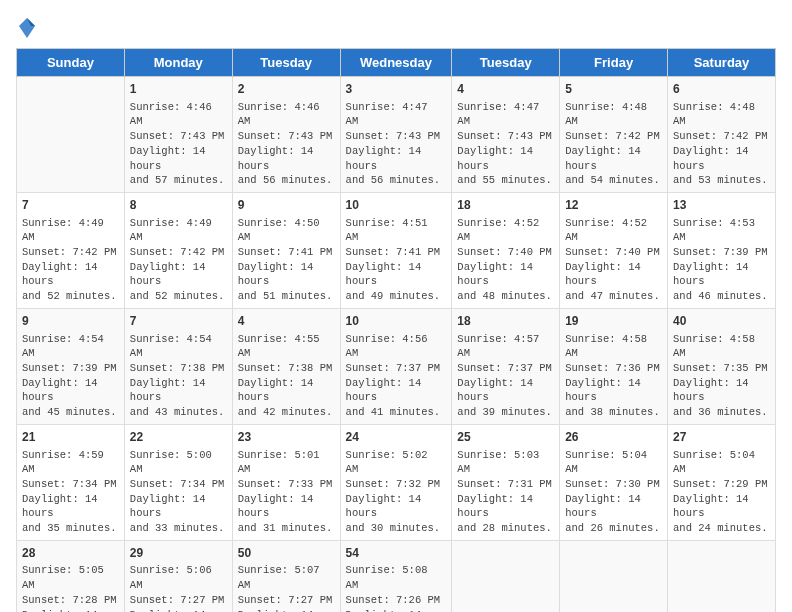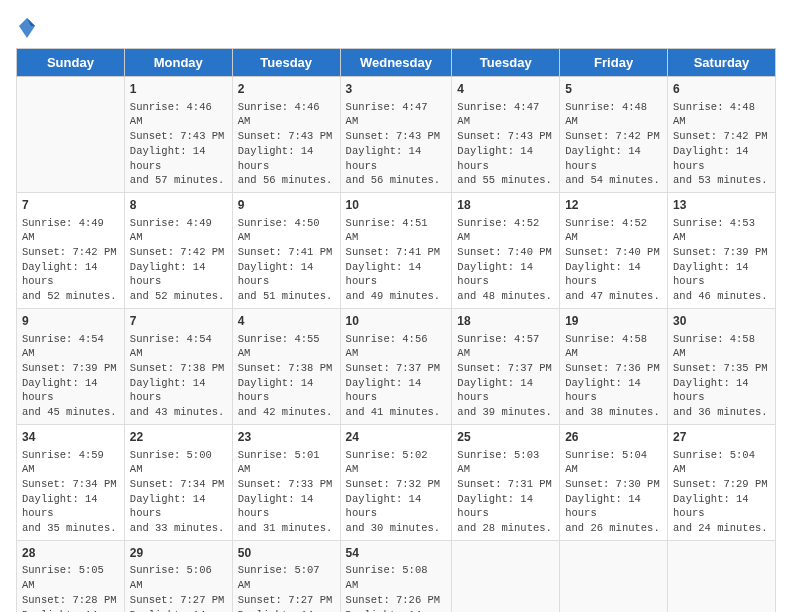--- a/index.html
+++ b/index.html
@@ -193,27 +193,27 @@
         </td>
         <td>
           <span class="day-num">18</span>
           <div class="cell-content">Sunrise: 4:57 AM<br>Sunset: 7:37 PM<br>Daylight: 14 hours<br>and 39 minutes.</div>
         </td>
         <td>
           <span class="day-num">19</span>
           <div class="cell-content">Sunrise: 4:58 AM<br>Sunset: 7:36 PM<br>Daylight: 14 hours<br>and 38 minutes.</div>
         </td>
         <td>
-          <span class="day-num">30</span>
+          <span class="day-num">40</span>
           <div class="cell-content">Sunrise: 4:58 AM<br>Sunset: 7:35 PM<br>Daylight: 14 hours<br>and 36 minutes.</div>
         </td>
       </tr>
       <tr>
         <td>
-          <span class="day-num">34</span>
+          <span class="day-num">21</span>
           <div class="cell-content">Sunrise: 4:59 AM<br>Sunset: 7:34 PM<br>Daylight: 14 hours<br>and 35 minutes.</div>
         </td>
         <td>
           <span class="day-num">22</span>
           <div class="cell-content">Sunrise: 5:00 AM<br>Sunset: 7:34 PM<br>Daylight: 14 hours<br>and 33 minutes.</div>
         </td>
         <td>
           <span class="day-num">23</span>
           <div class="cell-content">Sunrise: 5:01 AM<br>Sunset: 7:33 PM<br>Daylight: 14 hours<br>and 31 minutes.</div>
         </td>

